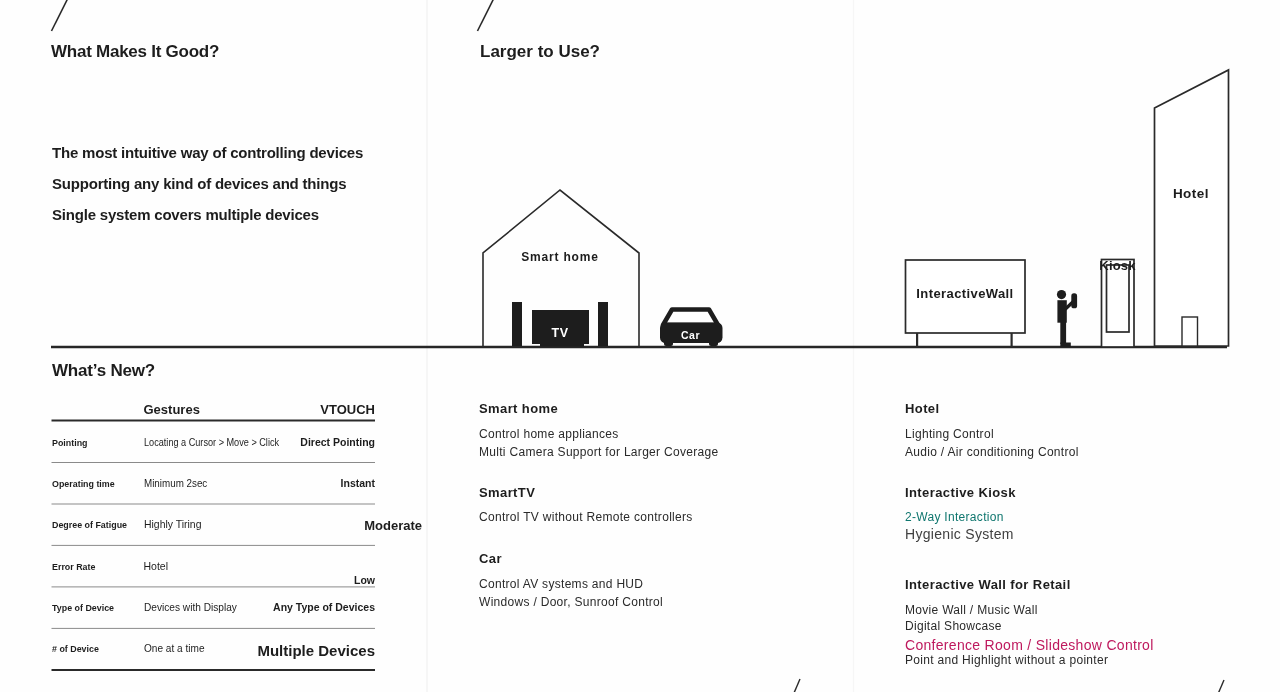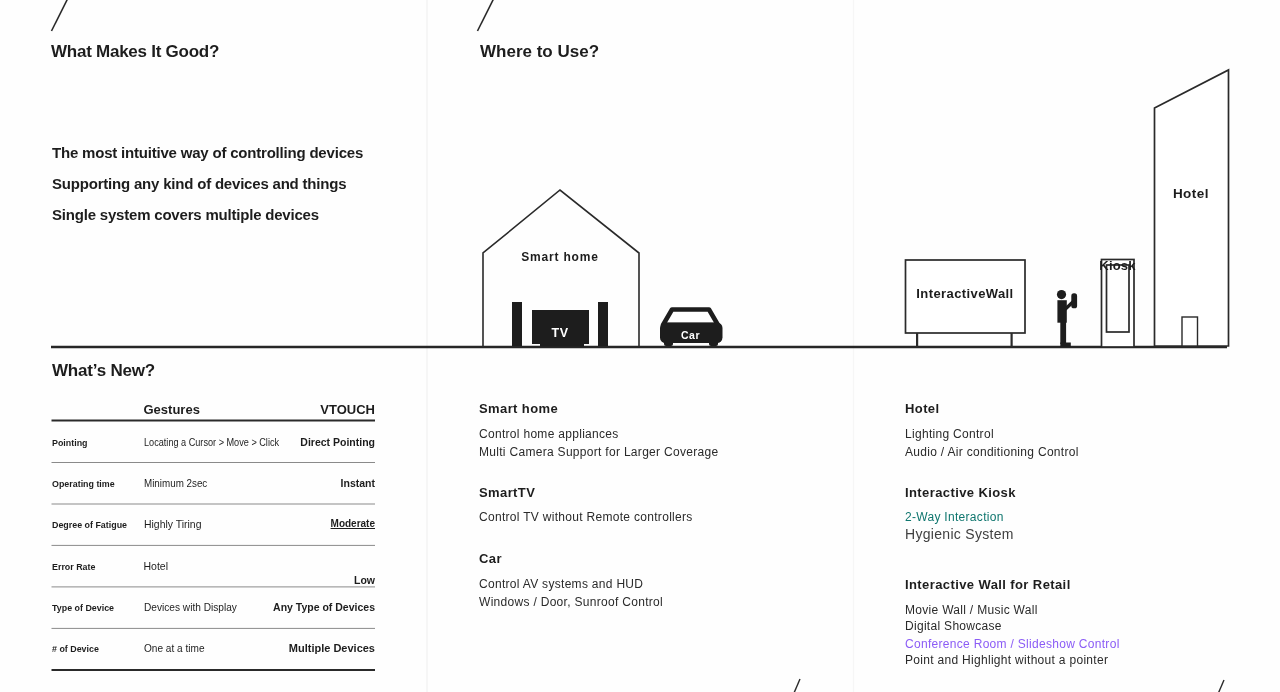--- a/index.html
+++ b/index.html
@@ -61,21 +61,21 @@
   <line x1="51.5" y1="420.5" x2="375" y2="420.5" stroke="#2a2a2a" stroke-width="2"></line>
   <line x1="51.5" y1="462.5" x2="375" y2="462.5" stroke="#8a8a8a" stroke-width="1"></line>
   <line x1="51.5" y1="504" x2="375" y2="504" stroke="#8a8a8a" stroke-width="1"></line>
   <line x1="51.5" y1="545.4" x2="375" y2="545.4" stroke="#8a8a8a" stroke-width="1"></line>
   <line x1="51.5" y1="586.9" x2="375" y2="586.9" stroke="#8a8a8a" stroke-width="1"></line>
   <line x1="51.5" y1="628.4" x2="375" y2="628.4" stroke="#8a8a8a" stroke-width="1"></line>
   <line x1="51.5" y1="669.9" x2="375" y2="669.9" stroke="#2a2a2a" stroke-width="2"></line>
 </svg>
 
 <div class="t b" style="left:51px;top:42.6px;font-size:17px;letter-spacing:-0.25px;">What Makes It Good?</div>
-<div class="t b" style="left:480px;top:42.6px;font-size:17px;">Where to Use?</div>
+<div class="t b" style="left:480px;top:42.6px;font-size:17px;">Larger to Use?</div>
 <div class="t b" style="left:52px;top:361.6px;font-size:17px;letter-spacing:-0.2px;">What’s New?</div>
 
 <div class="t b" style="left:52px;top:144.6px;font-size:15px;letter-spacing:-0.2px;">The most intuitive way of controlling devices</div>
 <div class="t b" style="left:52px;top:175.5px;font-size:15px;letter-spacing:-0.2px;">Supporting any kind of devices and things</div>
 <div class="t b" style="left:52px;top:206.7px;font-size:15px;letter-spacing:-0.2px;">Single system covers multiple devices</div>
 
 <div class="t b c" style="left:560px;top:250.8px;font-size:12px;letter-spacing:0.8px;">Smart home</div>
 <div class="t b c" style="left:1117.5px;top:243px;font-size:13px;letter-spacing:0.2px;margin-top:16px;">Kiosk</div>
 <div class="t b c" style="left:1191px;top:186.8px;font-size:13.5px;letter-spacing:0.5px;">Hotel</div>
 
@@ -85,33 +85,33 @@
 <div class="t b" style="left:51.5px;top:438.0px;font-size:9.5px;transform:scaleX(.935);transform-origin:left top;">Pointing</div>
 <div class="t" style="left:143.5px;top:437.1px;font-size:10.5px;transform:scaleX(0.87);transform-origin:left top;">Locating a Cursor &gt; Move &gt; Click</div>
 <div class="t b" style="right:905px;top:437.1px;font-size:10.5px;">Direct Pointing</div>
 
 <div class="t b" style="left:51.5px;top:479.0px;font-size:9.5px;transform:scaleX(.935);transform-origin:left top;">Operating time</div>
 <div class="t" style="left:143.5px;top:478.1px;font-size:10.5px;transform:scaleX(0.935);transform-origin:left top;">Minimum 2sec</div>
 <div class="t b" style="right:905px;top:478.1px;font-size:10.5px;padding-left:36px;">Instant</div>
 
 <div class="t b" style="left:51.5px;top:520.3px;font-size:9.5px;transform:scaleX(.935);transform-origin:left top;">Degree of Fatigue</div>
 <div class="t" style="left:143.5px;top:519.4px;font-size:10.5px;transform:scaleX(0.995);transform-origin:left top;">Highly Tiring</div>
-<div class="t b" style="right:905px;top:519.4px;font-size:10px;text-decoration:underline;">Moderate</div>
+<div class="t b" style="right:858px;top:519.4px;font-size:13px;">Moderate</div>
 
 <div class="t b" style="left:51.5px;top:562.0px;font-size:9.5px;transform:scaleX(.935);transform-origin:left top;">Error Rate</div>
 <div class="t" style="left:143.5px;top:561.1px;font-size:10.5px;">Hotel</div>
 <div class="t b" style="right:905px;top:561.1px;font-size:10.5px;margin-top:14px;">Low</div>
 
 <div class="t b" style="left:51.5px;top:603.2px;font-size:9.5px;transform:scaleX(.935);transform-origin:left top;">Type of Device</div>
 <div class="t" style="left:143.5px;top:602.3px;font-size:10.5px;transform:scaleX(0.965);transform-origin:left top;">Devices with Display</div>
 <div class="t b" style="right:905px;top:602.3px;font-size:10.5px;">Any Type of Devices</div>
 
 <div class="t b" style="left:51.5px;top:644.2px;font-size:9.5px;transform:scaleX(.935);transform-origin:left top;"># of Device</div>
 <div class="t" style="left:143.5px;top:643.3px;font-size:10.5px;transform:scaleX(0.96);transform-origin:left top;">One at a time</div>
-<div class="t b" style="right:905px;top:643.3px;font-size:11px;">Multiple Devices</div>
+<div class="t b" style="right:905px;top:643.3px;font-size:15px;">Multiple Devices</div>
 
 <div class="t b" style="left:479px;top:402.1px;font-size:13px;letter-spacing:0.4px;">Smart home</div>
 <div class="t" style="left:479px;top:427.8px;font-size:12px;letter-spacing:0.3px;color:#2a2a2a;">Control home appliances</div>
 <div class="t" style="left:479px;top:445.8px;font-size:12px;letter-spacing:0.3px;color:#2a2a2a;">Multi Camera Support for Larger Coverage</div>
 
 <div class="t b" style="left:479px;top:486px;font-size:13px;letter-spacing:0.4px;">SmartTV</div>
 <div class="t" style="left:479px;top:511.3px;font-size:12px;letter-spacing:0.3px;color:#2a2a2a;">Control TV without Remote controllers</div>
 
 <div class="t b" style="left:479px;top:552.4px;font-size:13px;letter-spacing:0.4px;">Car</div>
 <div class="t" style="left:479px;top:577.8px;font-size:12px;letter-spacing:0.3px;color:#2a2a2a;">Control AV systems and HUD</div>
@@ -121,14 +121,14 @@
 <div class="t" style="left:905px;top:427.8px;font-size:12px;letter-spacing:0.3px;color:#2a2a2a;">Lighting Control</div>
 <div class="t" style="left:905px;top:445.8px;font-size:12px;letter-spacing:0.3px;color:#2a2a2a;">Audio / Air conditioning Control</div>
 
 <div class="t b" style="left:905px;top:485.9px;font-size:13px;letter-spacing:0.4px;">Interactive Kiosk</div>
 <div class="t" style="left:905px;top:511.1px;font-size:12px;letter-spacing:0.3px;color:#0f766e;">2-Way Interaction</div>
 <div class="t" style="left:905px;top:527.3px;font-size:14px;letter-spacing:0.3px;color:#404040;">Hygienic System</div>
 
 <div class="t b" style="left:905px;top:578.4px;font-size:13px;letter-spacing:0.4px;">Interactive Wall for Retail</div>
 <div class="t" style="left:905px;top:604.1px;font-size:12px;letter-spacing:0.3px;color:#2a2a2a;">Movie Wall / Music Wall</div>
 <div class="t" style="left:905px;top:620.2px;font-size:12px;letter-spacing:0.3px;color:#2a2a2a;">Digital Showcase</div>
-<div class="t" style="left:905px;top:638.1px;font-size:12px;letter-spacing:0.3px;color:#8b5cf6;">Conference Room / Slideshow Control</div>
+<div class="t" style="left:905px;top:638.1px;font-size:14px;letter-spacing:0.3px;color:#be185d;">Conference Room / Slideshow Control</div>
 <div class="t" style="left:905px;top:654.2px;font-size:12px;letter-spacing:0.3px;color:#2a2a2a;">Point and Highlight without a pointer</div>
 
 </body></html>

